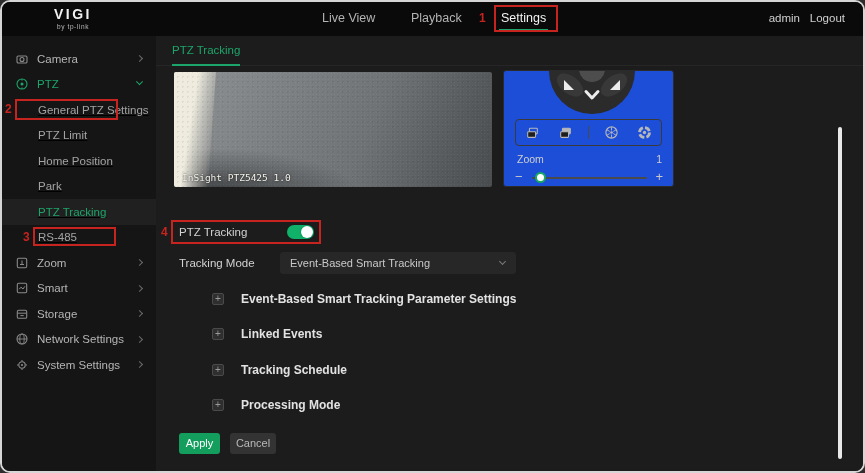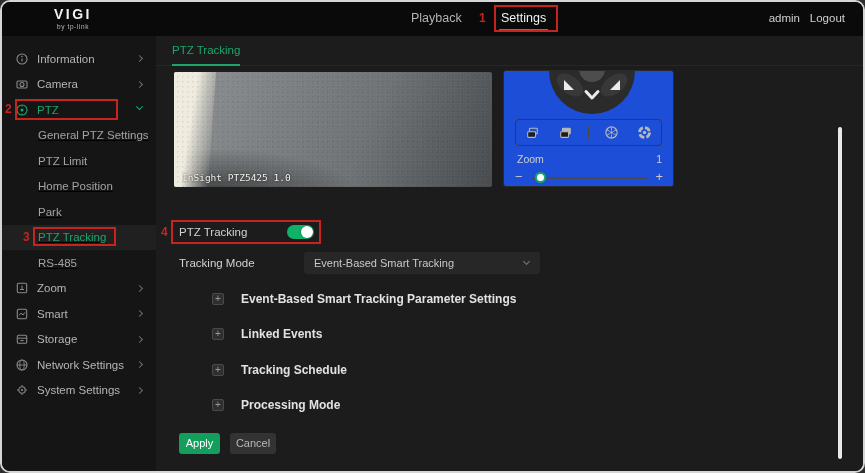--- a/index.html
+++ b/index.html
@@ -74,21 +74,21 @@
   .s-minus { position:absolute; left:11px; top:0; font-size:13px; color:#c9c9c9; line-height:16px; cursor:pointer; }
   .s-plus  { position:absolute; right:10px; top:0; font-size:13px; color:#c9c9c9; line-height:16px; cursor:pointer; }
   .s-track { position:absolute; left:28px; right:26px; top:8px; height:2px; background:#4a4a4a; border-radius:1px; cursor:pointer; }
   .s-knob { position:absolute; left:3px; top:-5px; width:11px; height:11px; border-radius:50%;
     background:#fff; border:2.5px solid #17a863; cursor:grab; }
 
   
   .row-label { position:absolute; font-size:11.5px; color:#d2d2d2; }
   .toggle { position:absolute; left:131px; top:189px; width:27px; height:14px; border-radius:7px; background:#10b269; cursor:pointer; }
   .toggle .knob { position:absolute; right:1px; top:1px; width:12px; height:12px; border-radius:50%; background:#fff; box-shadow:0 0 2px rgba(0,0,0,.4); }
-  .select { position:absolute; left:148px; top:216px; width:236px; height:22px; background:#272727; border-radius:3px;
+  .select { position:absolute; left:124px; top:216px; width:236px; height:22px; background:#272727; border-radius:3px;
     font-size:11px; color:#c9c9c9; line-height:22px; padding-left:10px; cursor:pointer; }
   .select .chev-dd { position:absolute; right:11px; top:7px; width:5px; height:5px;
     border-right:1.3px solid #7a7a7a; border-bottom:1.3px solid #7a7a7a; transform:rotate(45deg); }
 
   .section { position:absolute; left:24px; display:flex; align-items:center; cursor:pointer;padding-left:32px; }
   .plus-icon { width:12px; height:12px; background:#2f2f2f; border:1px solid #4a4a4a; border-radius:2px;
     color:#9a9a9a; font-size:10px; line-height:9px; text-align:center; }
   .plus-icon::before { content:"+"; }
   .section .sec-lbl { margin-left:17px; font-size:12px; font-weight:bold; color:#e2e2e2; }
 
@@ -106,40 +106,32 @@
 </head>
 <body>
 
 <div class="window">
 
   <div class="header">
     <div class="logo">
       <div class="brand">VIGI</div>
       <div class="brand-sub">by tp-link</div>
     </div>
+    <div class="nav-item nav-live">Live View</div>
     <div class="nav-item nav-play">Playback</div>
     <div class="nav-item nav-settings">
       <span>Settings</span>
       <span class="underline"></span>
     </div>
     <div class="hdr-right hdr-admin">admin</div>
     <div class="hdr-right hdr-logout">Logout</div>
   </div>
 
   <div class="sidebar">
 
-    <div class="side-row">
-      <svg class="side-icon" viewBox="0 0 12 12">
-          <circle cx="6" cy="6" r="5" fill="none" stroke="#8a8a8a" stroke-width="1.1"></circle>
-          <line x1="6" y1="5.4" x2="6" y2="8.6" stroke="#8a8a8a" stroke-width="1.1"></line>
-          <circle cx="6" cy="3.5" r=".8" fill="#8a8a8a"></circle>
-        </svg>
-      <span class="lbl">Information</span>
-      <span class="chev"></span>
-    </div>
 
     <div class="side-row">
       <svg class="side-icon" viewBox="0 0 12 12">
           <rect x="1" y="3" width="10" height="7" rx="1.3" fill="none" stroke="#8a8a8a" stroke-width="1.1"></rect>
           <circle cx="6" cy="6.5" r="2" fill="none" stroke="#8a8a8a" stroke-width="1.1"></circle>
         </svg>
       <span class="lbl">Camera</span>
       <span class="chev"></span>
     </div>
 

